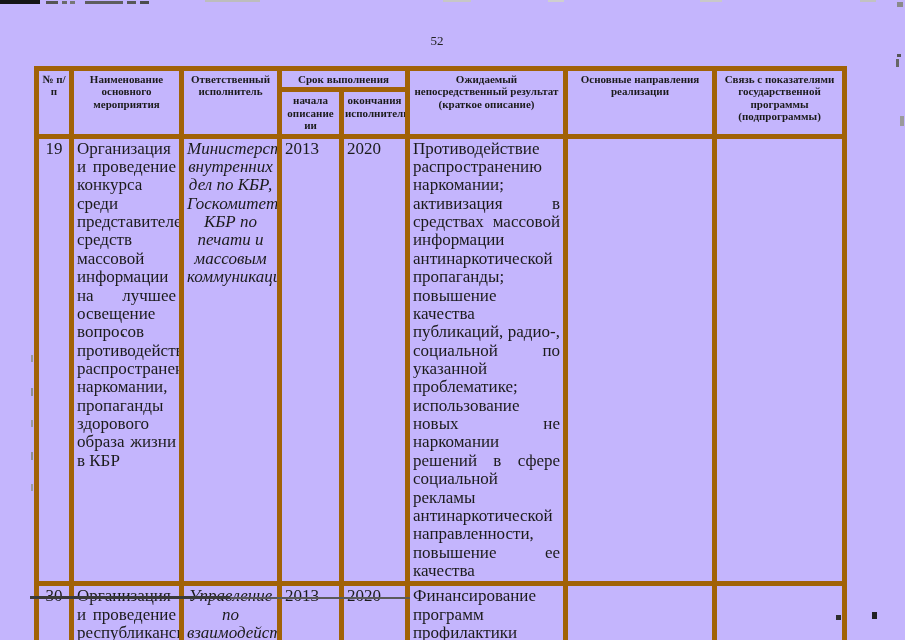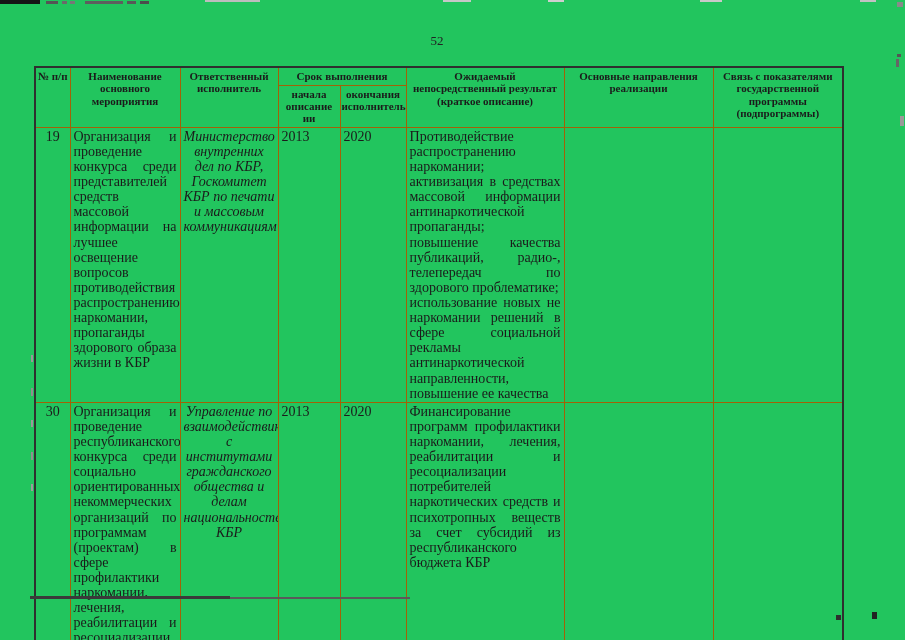--- a/index.html
+++ b/index.html
@@ -1,44 +1,44 @@
 <!DOCTYPE html>
 <html><head>
 <meta charset="utf-8">
 <style>
   html,body { margin:0; padding:0; }
   body { background:#ffffff; }
   .page {
     position:relative;
     width:905px; height:640px;
-    background:#22c55e;
+    background:#c4b5fd;
     font-family:"Liberation Serif","DejaVu Serif",serif;
     color:#1b1b1b;
     overflow:hidden;
   }
   .page-number {
     position:absolute; top:33px; left:397px; width:80px;
     text-align:center; font-size:13px; color:#222;
   }
   table.doc-table {
     position:absolute; left:34px; top:66px; width:808px;
     border-collapse:collapse; table-layout:fixed;
     border:2px solid #2f2f2f;
   }
   .doc-table th, .doc-table td {
-    border:1px solid #a16207;
+    border:5px solid #a16207;
     vertical-align:top;
     overflow:hidden;
   }
   .doc-table thead th {
     font-weight:bold; font-size:11px; line-height:1.13;
     text-align:center; padding:2px 1px;
   }
   .doc-table tbody td {
-    font-size:14px; line-height:1.08; padding:1px 3px;
+    font-size:17px; line-height:1.08; padding:1px 3px;
   }
   tr.h1 { height:18px; }
   tr.h2 { height:40px; }
   tr.r19 { height:204px; }
   tr.r20 { height:270px; }
   td.num  { text-align:center; }
   td.name { text-align:justify; padding:1px 4px 1px 5px; }
   td.name.cont { text-align-last:justify; }
   td.exec { text-align:center; padding:1px 2px;font-style:italic; }
   td.year { text-align:left; }
@@ -82,21 +82,21 @@
     <tbody>
       <tr class="r19">
         <td class="num">19</td>
         <td class="name">Организация и проведение конкурса среди представителей средств массовой информации на лучшее освещение вопросов противодействия распространению наркомании, пропаганды здорового образа жизни в КБР</td>
         <td class="exec">Министерство внутренних дел по КБР, Госкомитет КБР по печати и массовым коммуникациям</td>
         <td class="year">2013</td>
         <td class="year">2020</td>
         <td class="result">
             <div>Противодействие распространению наркомании;</div>
             <div>активизация в средствах массовой информации антинаркотической пропаганды;</div>
-            <div>повышение качества публикаций, радио-, телепередач по здорового проблематике;</div>
+            <div>повышение качества публикаций, радио-, социальной по указанной проблематике;</div>
             <div>использование новых не наркомании решений в сфере социальной рекламы антинаркотической направленности, повышение ее качества</div>
           </td>
         <td class="empty"></td>
         <td class="empty"></td>
       </tr>
       <tr class="r20">
         <td class="num">30</td>
         <td class="name cont">Организация и проведение республиканского конкурса среди социально ориентированных некоммерческих организаций по программам (проектам) в сфере профилактики наркомании, лечения, реабилитации и ресоциализации потребителей наркотических средств и психотропных веществ в целях получения субсидий из средств</td>
         <td class="exec">Управление по взаимодействию с институтами гражданского общества и делам национальностей КБР</td>
         <td class="year">2013</td>

